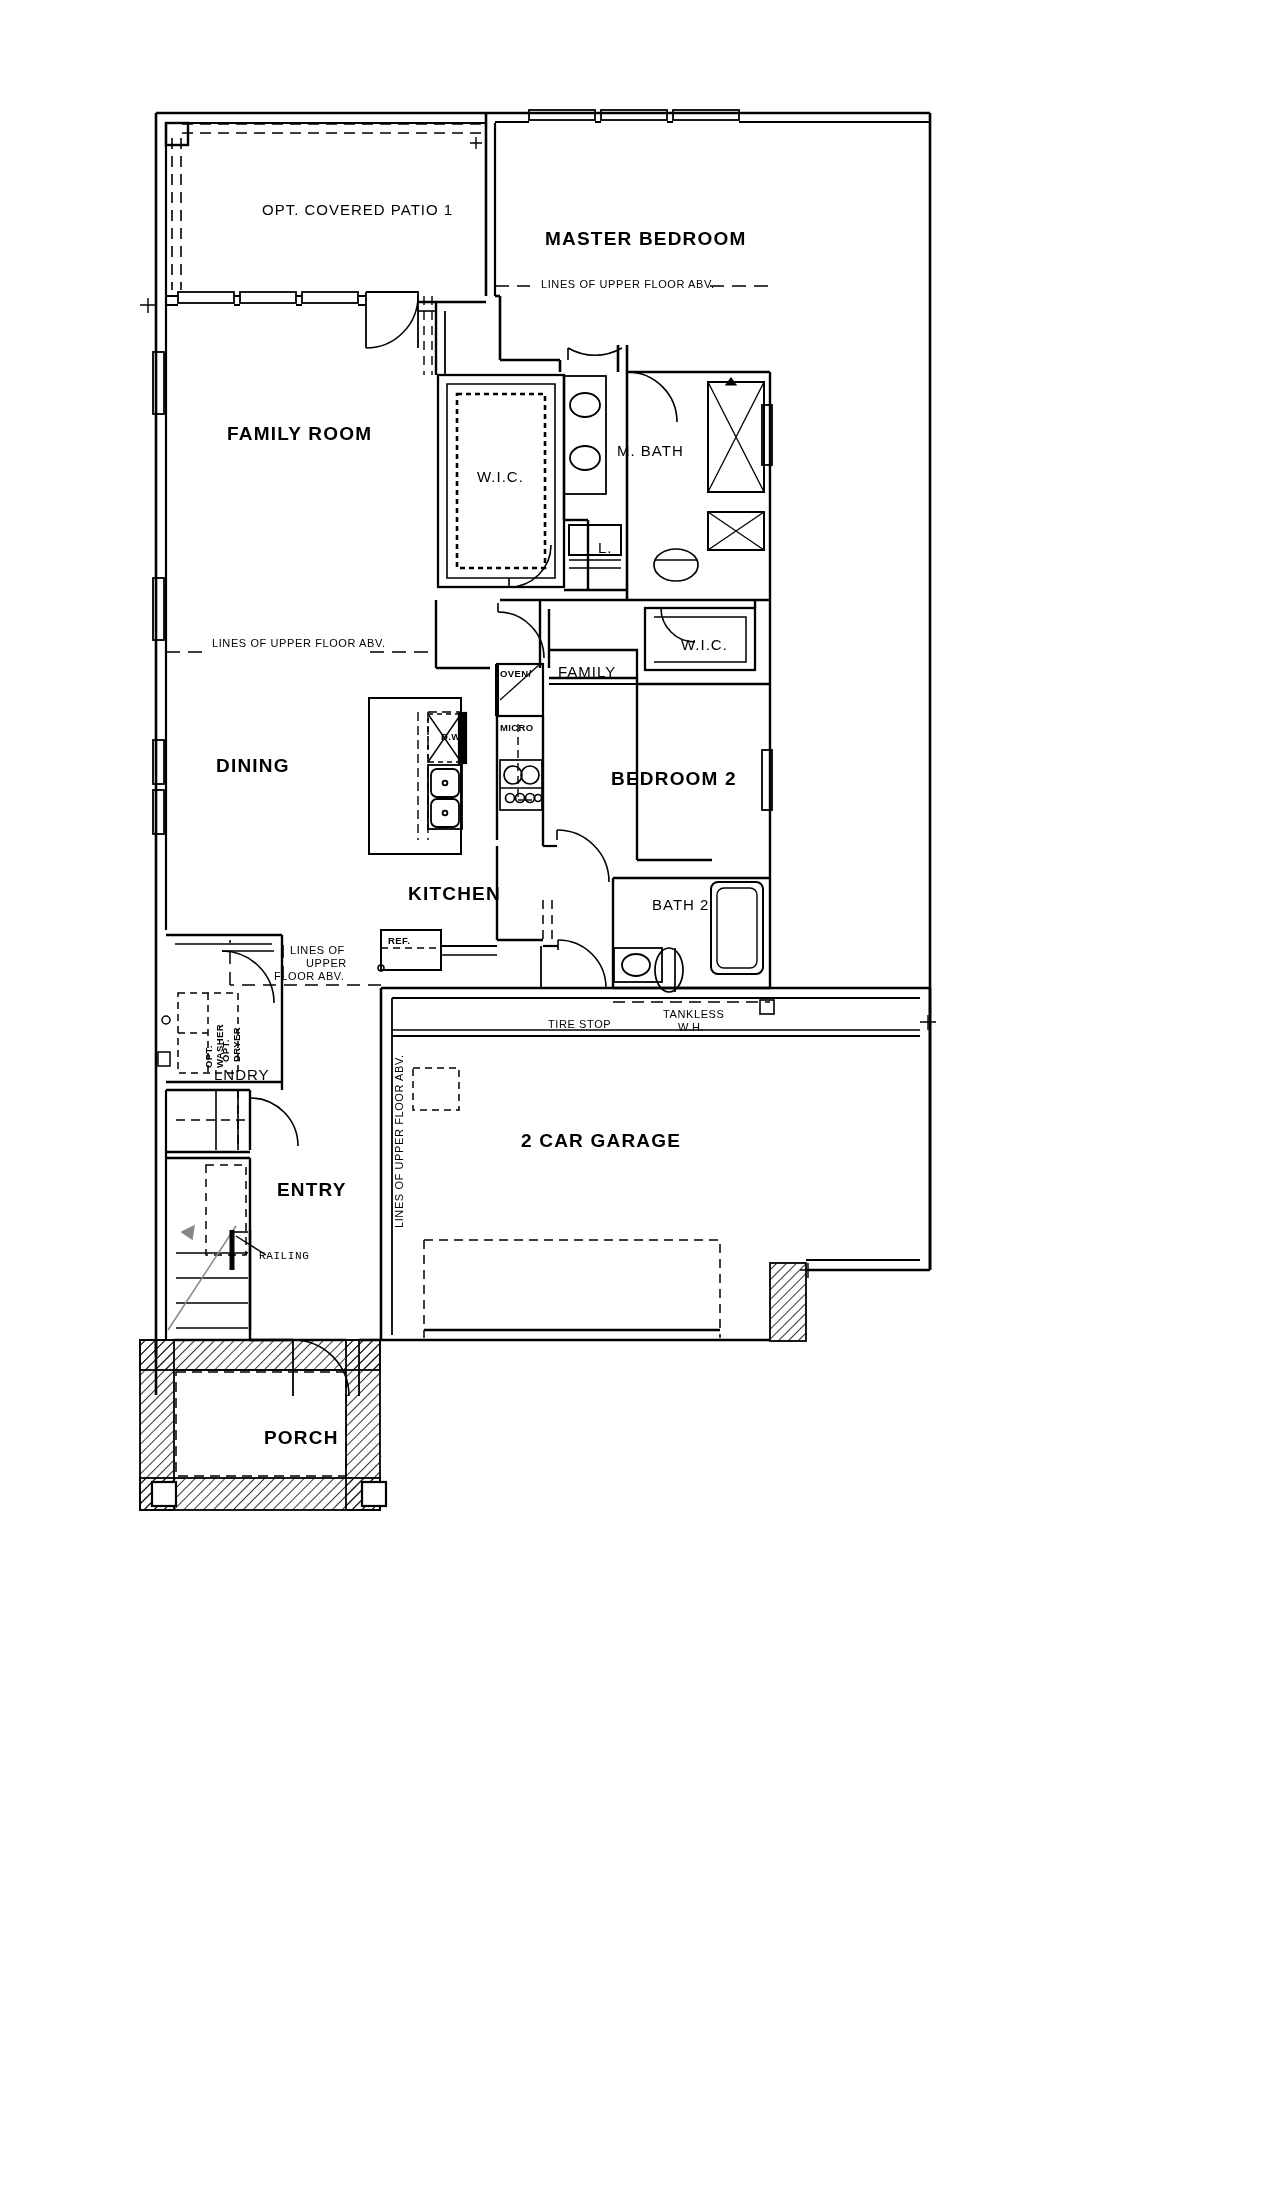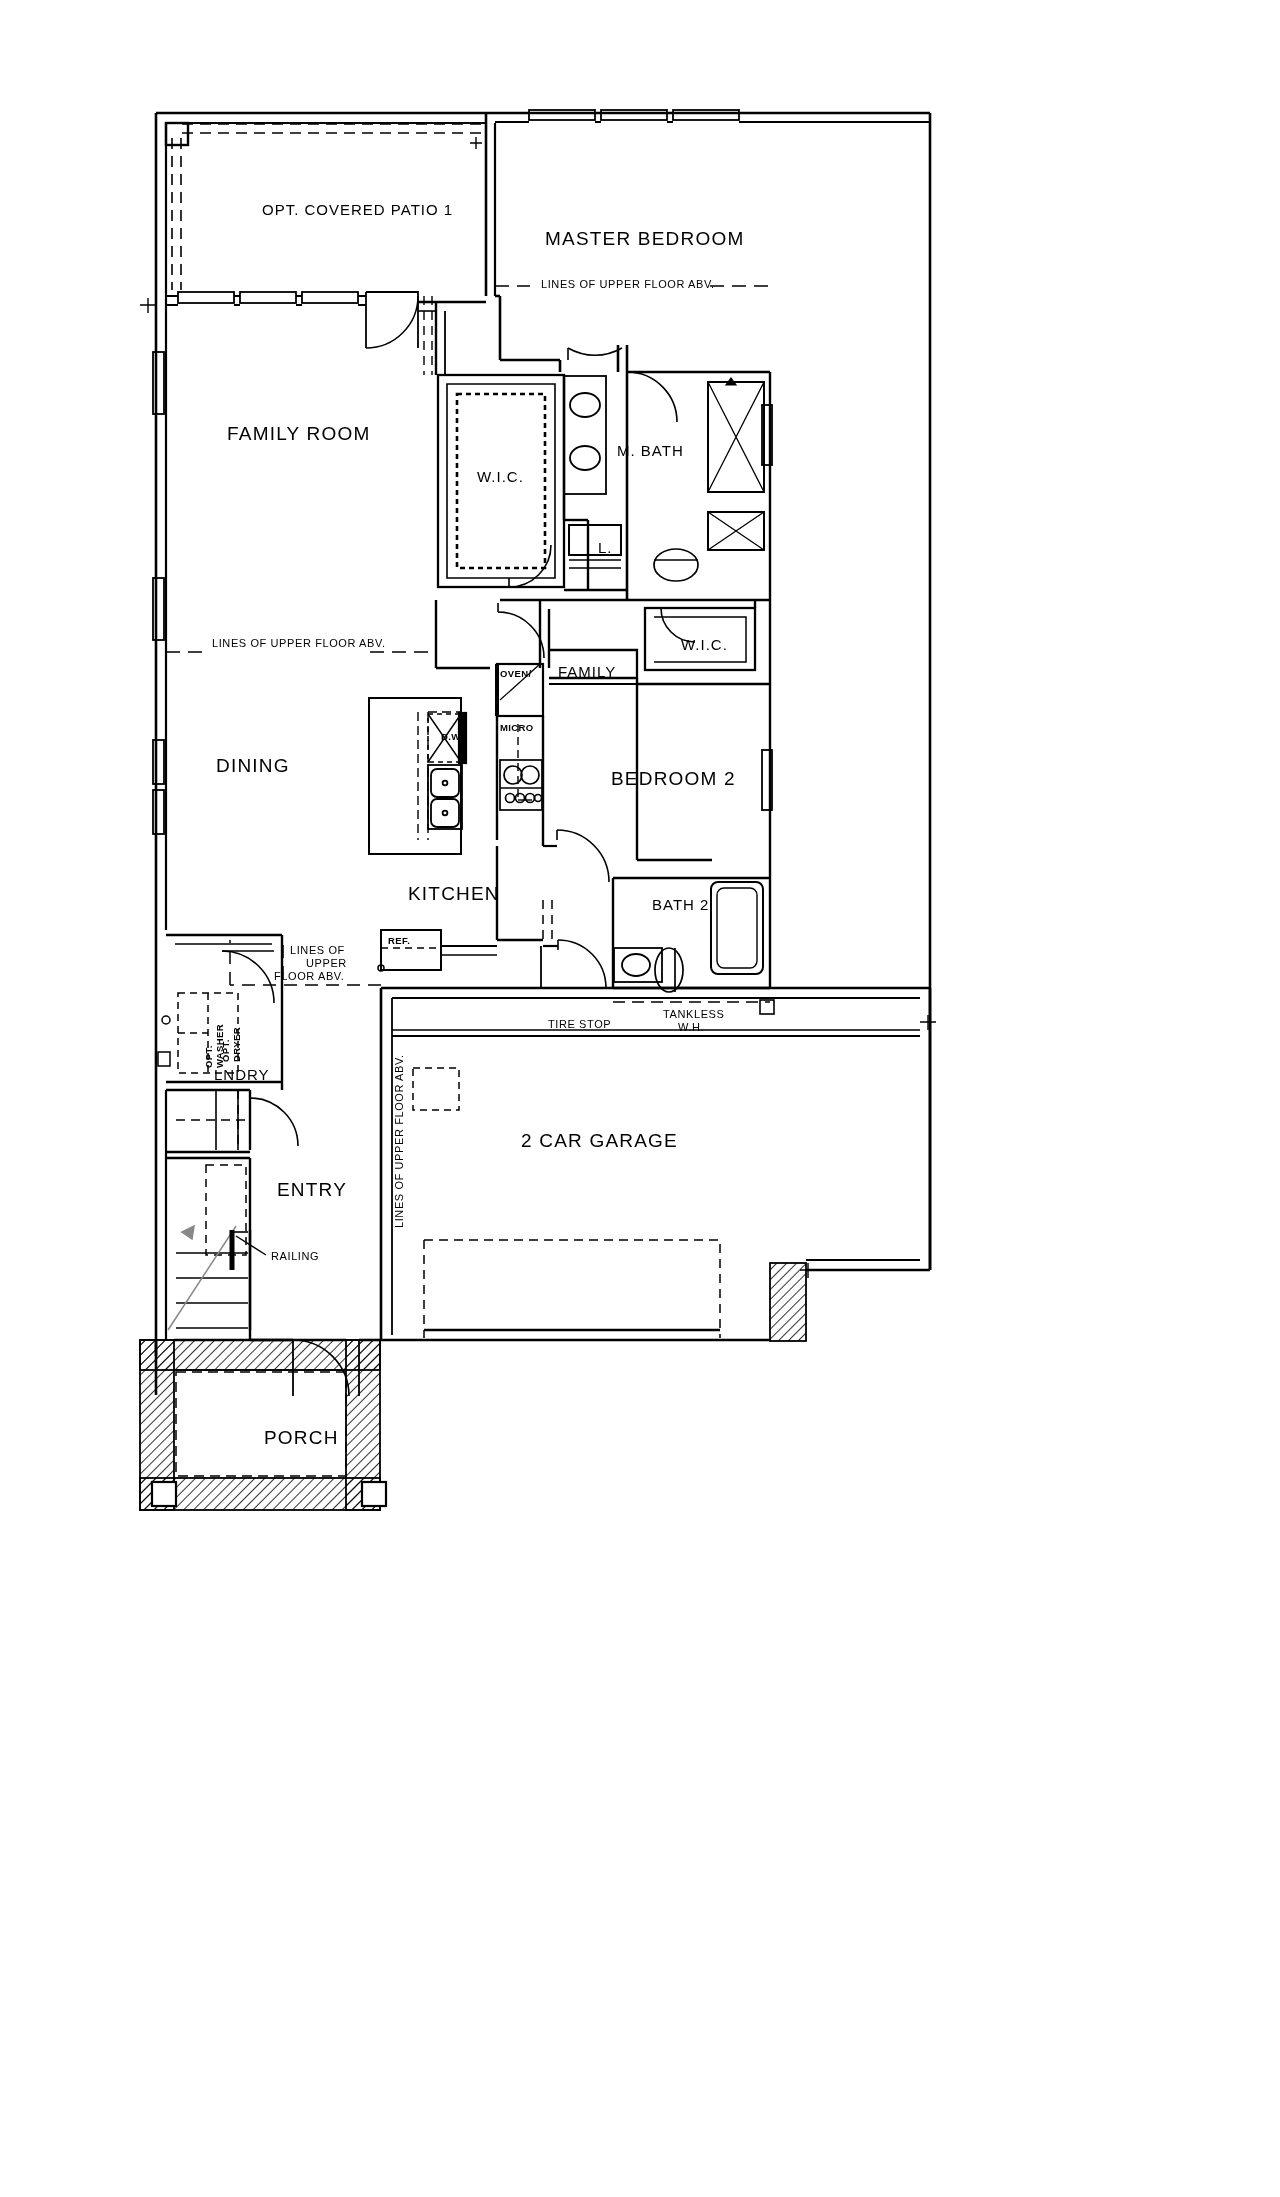--- a/index.html
+++ b/index.html
@@ -2,21 +2,21 @@
 <html><head>
 <meta charset="utf-8">
 <title>Floor Plan</title>
 <style>
   html,body{margin:0;padding:0;background:#ffffff;}
   body{font-family:"Liberation Sans", sans-serif;}
   #page{position:relative;width:1280px;height:2197px;background:#ffffff;overflow:hidden;}
   #plan{position:absolute;left:0;top:0;width:1280px;height:2197px;}
   .lbl{position:absolute;color:#000;font-family:"Liberation Sans", sans-serif;
        white-space:nowrap;letter-spacing:.5px;}
-  .rm{font-size:19px;letter-spacing:1.2px;}
+  .rm{font-size:19px;letter-spacing:1.2px;font-weight:bold;}
   .rm-sm{font-size:15px;letter-spacing:1px;}
   .tiny{font-size:11px;letter-spacing:.6px;}
   .tiny2{font-size:9.5px;letter-spacing:.4px;font-weight:bold;}
   .vert{transform-origin:0 0;}
 </style>
 </head>
 <body>
 
 <div id="page">
 
@@ -475,21 +475,21 @@
 <div class="lbl tiny2" style="left:500px;top:668px;">OVEN/</div>
 <div class="lbl tiny2" style="left:500px;top:722px;">MICRO</div>
 <div class="lbl tiny2" style="left:441px;top:731px;">D.W.</div>
 <div class="lbl tiny2" style="left:388px;top:935px;">REF.</div>
 <div class="lbl tiny" style="left:290px;top:944px;">LINES OF</div>
 <div class="lbl tiny" style="left:290px;top:957px;margin-left:16px;">UPPER</div>
 <div class="lbl tiny" style="left:274px;top:970px;">FLOOR ABV.</div>
 <div class="lbl tiny" style="left:548px;top:1018px;">TIRE  STOP</div>
 <div class="lbl tiny" style="left:663px;top:1008px;">TANKLESS</div>
 <div class="lbl tiny" style="left:678px;top:1021px;">W.H.</div>
-<div class="lbl tiny" style="left:271px;top:1250px;">RAILING</div>
+<div class="lbl tiny" style="left:259px;top:1250px;font-family:Liberation Mono, monospace;">RAILING</div>
 
 <div class="lbl tiny2 vert" style="left:203px;top:1068px;transform:rotate(-90deg);white-space:pre;line-height:11px;">OPT.
 WASHER</div>
 <div class="lbl tiny2 vert" style="left:220px;top:1062px;transform:rotate(-90deg);white-space:pre;line-height:11px;">OPT.
 DRYER</div>
 
 <div class="lbl tiny vert" style="left:393px;top:1228px;transform:rotate(-90deg);">LINES  OF  UPPER  FLOOR  ABV.</div>
 
 </div>
 

